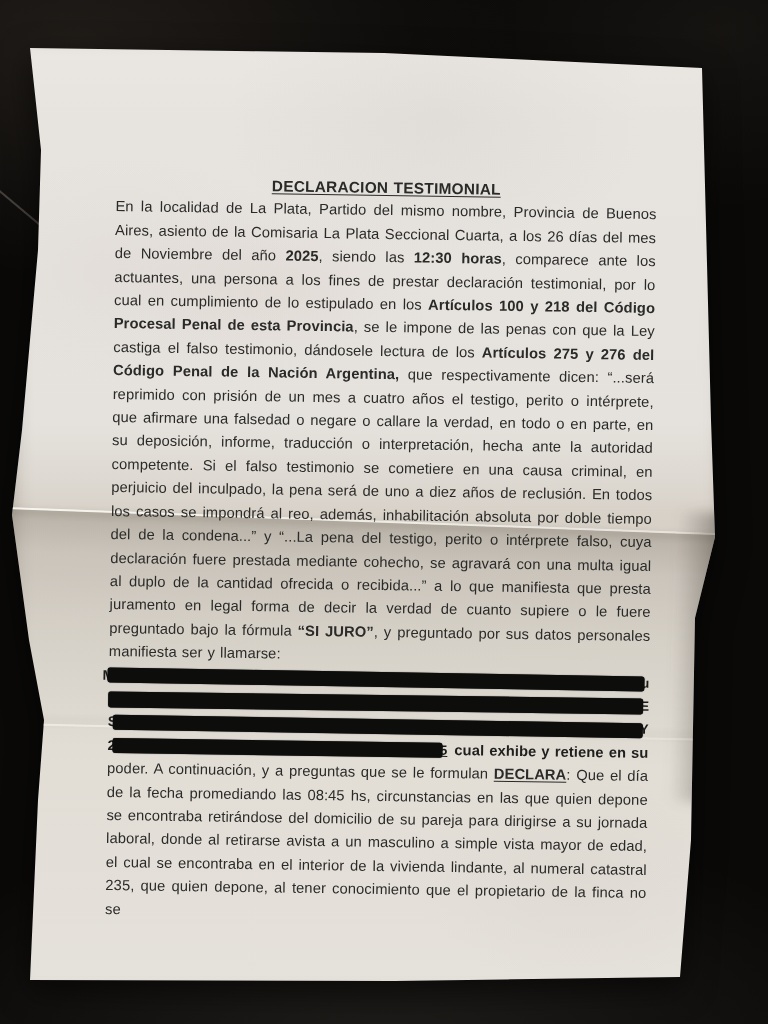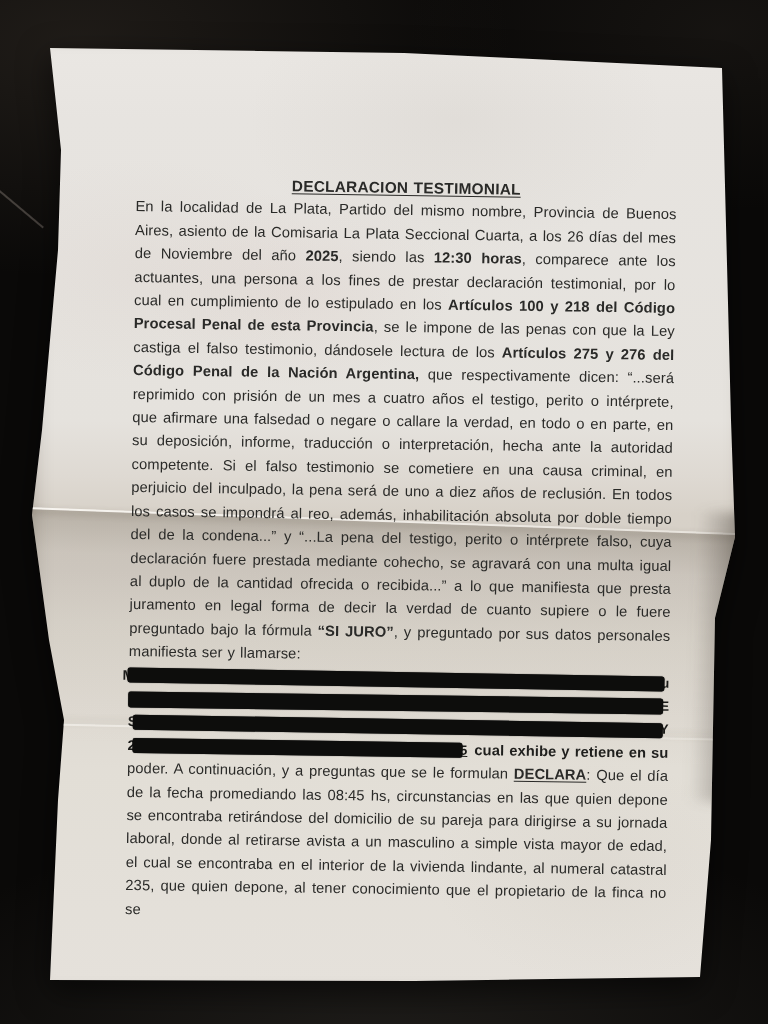--- a/index.html
+++ b/index.html
@@ -9,21 +9,21 @@
     background:
       radial-gradient(900px 420px at 50% 104%, rgba(95,90,82,.26), transparent 60%),
       radial-gradient(700px 380px at 10% 4%, rgba(82,72,62,.30), transparent 62%),
       radial-gradient(520px 300px at 94% 3%, rgba(70,62,54,.20), transparent 60%),
       #0a0908;
   }
   .scratch{
     position:absolute;left:-8px;top:208px;width:58px;height:2px;
     background:rgba(165,155,145,.35);transform:rotate(40deg);filter:blur(.7px);
   }
-  .paper-wrap{position:absolute;left:28px;top:44px;width:714px;height:942px;
+  .paper-wrap{position:absolute;left:8px;top:44px;width:714px;height:942px;
     filter:drop-shadow(0 10px 16px rgba(0,0,0,.55));}
   .paper{
     position:absolute;inset:0;
     clip-path:polygon(22px 4px,376px 9px,694px 24px,703px 376px,707px 493px,687px 574px,683px 796px,672px 933px,386px 937px,22px 936px,30px 756px,36px 676px,21px 596px,4px 471px,14px 386px,30px 206px,33px 106px);
     background:
       radial-gradient(220px 140px at 38% 26%, rgba(205,175,168,.13), transparent 70%),
       radial-gradient(260px 160px at 16% 24%, rgba(195,172,165,.10), transparent 70%),
       radial-gradient(300px 200px at 60% 8%, rgba(150,140,128,.08), transparent 70%),
       radial-gradient(240px 160px at 80% 88%, rgba(160,150,135,.07), transparent 70%),
       linear-gradient(180deg,#eae7e3 0%,#e7e4e0 8%,#e5e2dd 40%,#ded9d2 46%,#d7d1c8 50%,#d6d0c8 56%,#dad5cc 63%,#ded9d1 70%,#e2ded6 77%,#e5e1db 100%);

